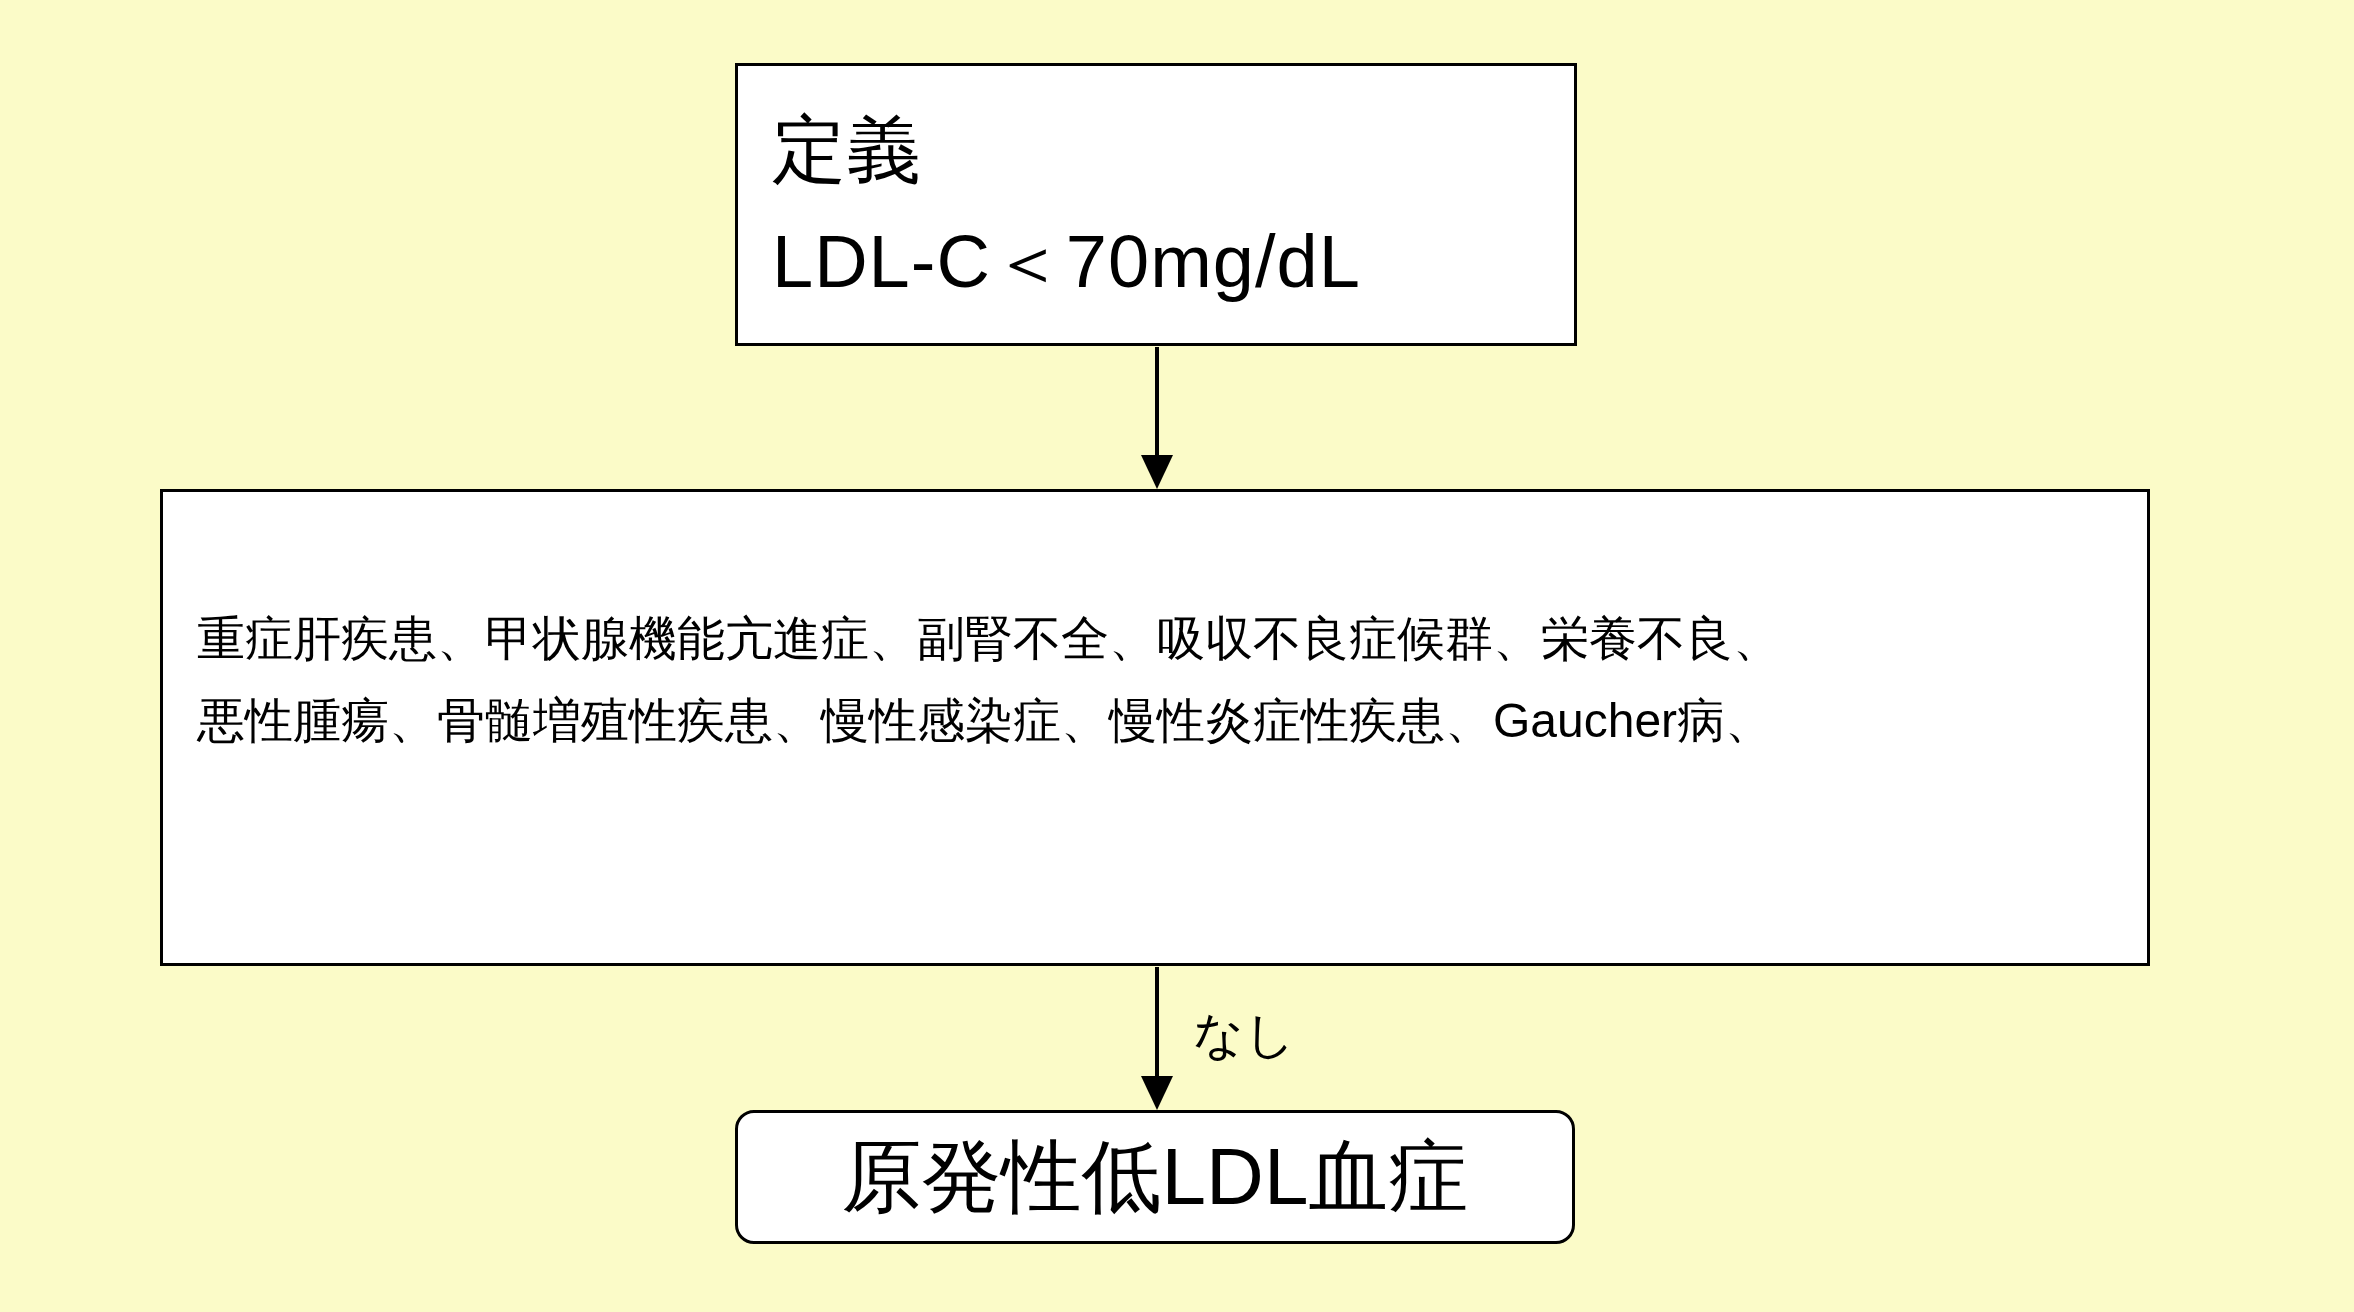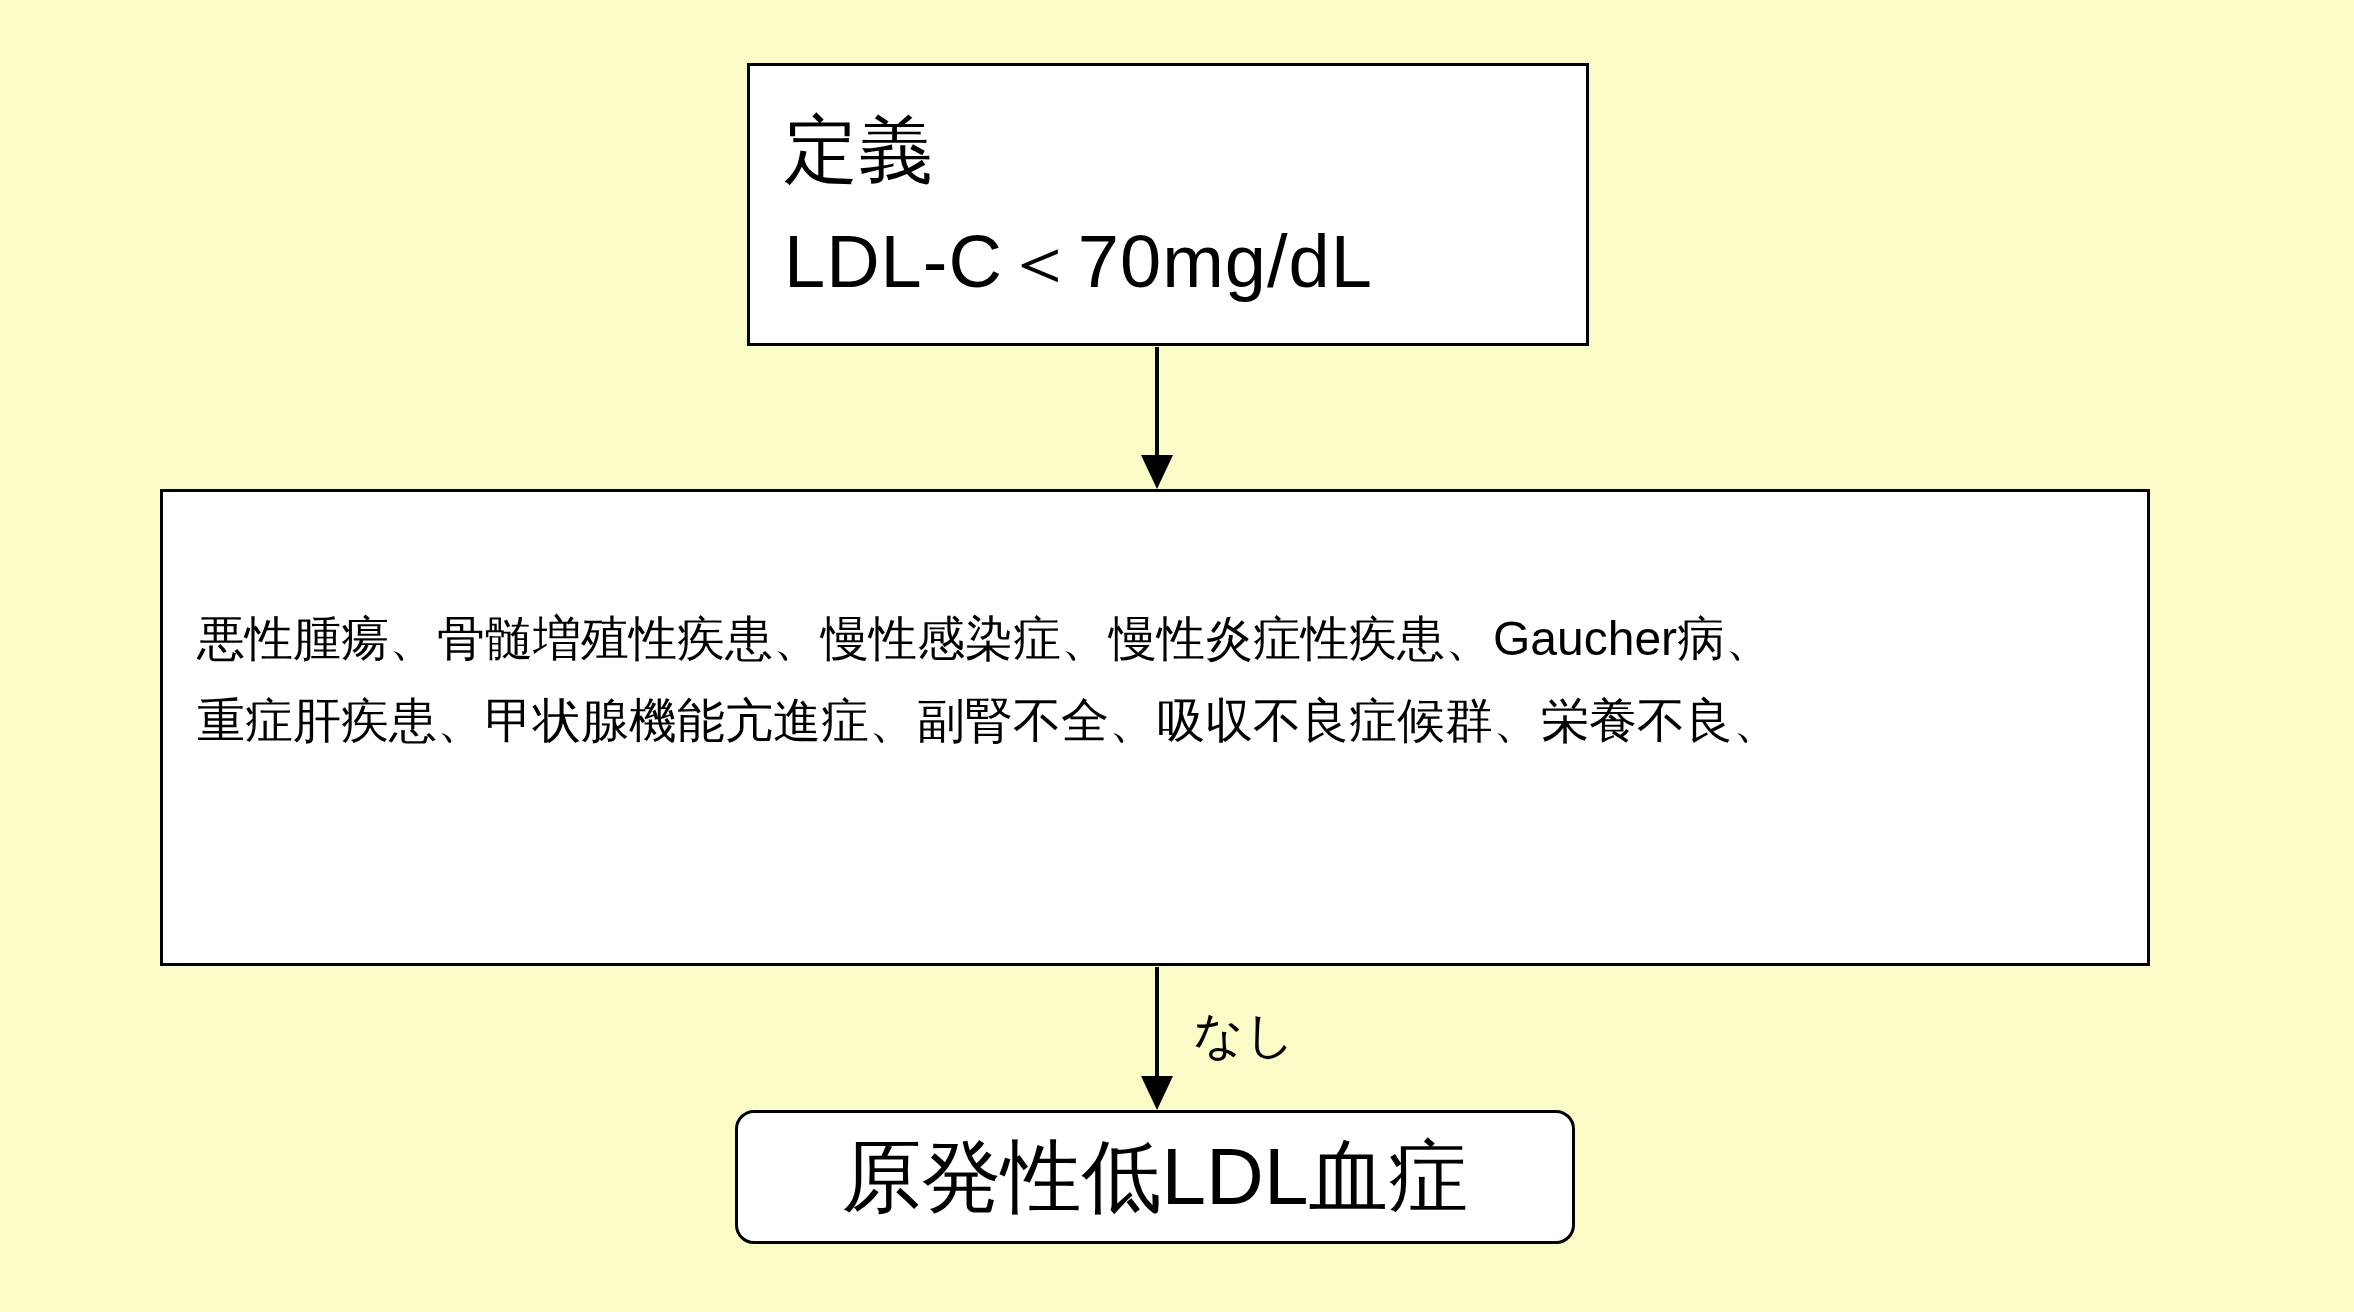--- a/index.html
+++ b/index.html
@@ -26,21 +26,20 @@
     box-sizing: border-box;
   }
 
   
   .def-box {
     left: 735px;
     top: 63px;
     width: 842px;
     height: 283px;
     padding: 28px 30px 0 34px;
-    margin-left: 12px;
   }
   .def-box .line {
     font-size: 74px;
     line-height: 112px;
     letter-spacing: 1px;
     white-space: nowrap;
   }
 
   
   .excl-box {
@@ -131,22 +130,22 @@
     <div class="line">LDL-C＜70mg/dL</div>
   </div>
 
   <div class="arrow arrow-1">
     <div class="shaft"></div>
     <div class="head"></div>
   </div>
 
   <div class="box excl-box">
     <div class="spacer"></div>
+    <div class="t-line">重症肝疾患、甲状腺機能亢進症、副腎不全、吸収不良症候群、栄養不良、</div>
     <div class="t-line">悪性腫瘍、骨髄増殖性疾患、慢性感染症、慢性炎症性疾患、Gaucher病、</div>
-    <div class="t-line">重症肝疾患、甲状腺機能亢進症、副腎不全、吸収不良症候群、栄養不良、</div>
   </div>
 
   <div class="arrow arrow-2">
     <div class="shaft"></div>
     <div class="head"></div>
     <div class="arrow-label">なし</div>
   </div>
 
   <div class="box result-box">
     <div class="t-big">原発性低LDL血症</div>

